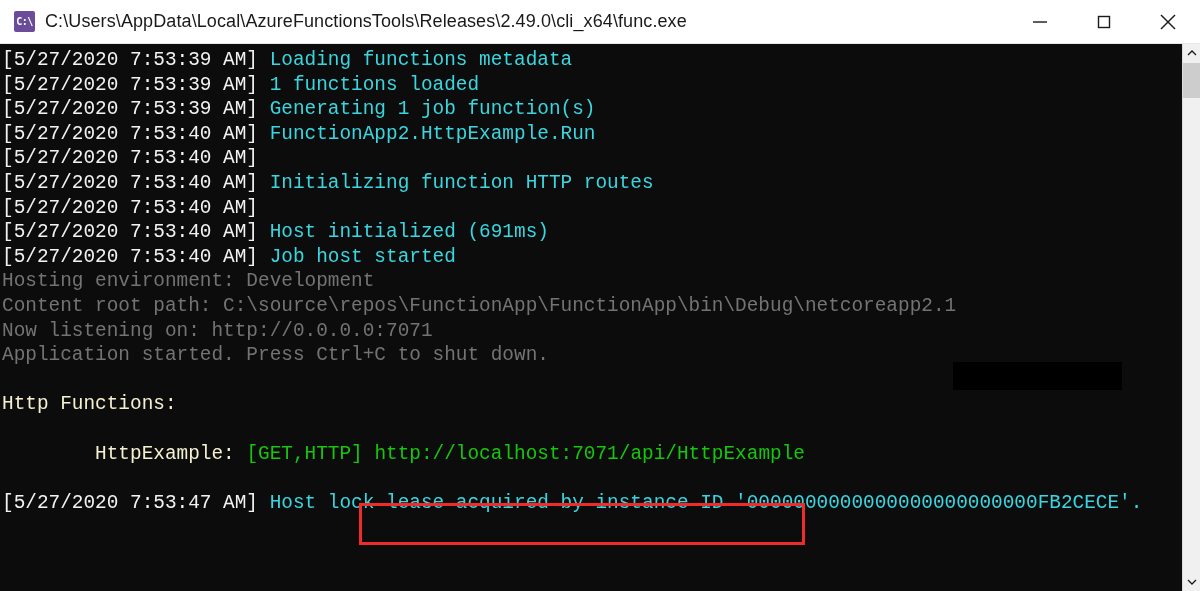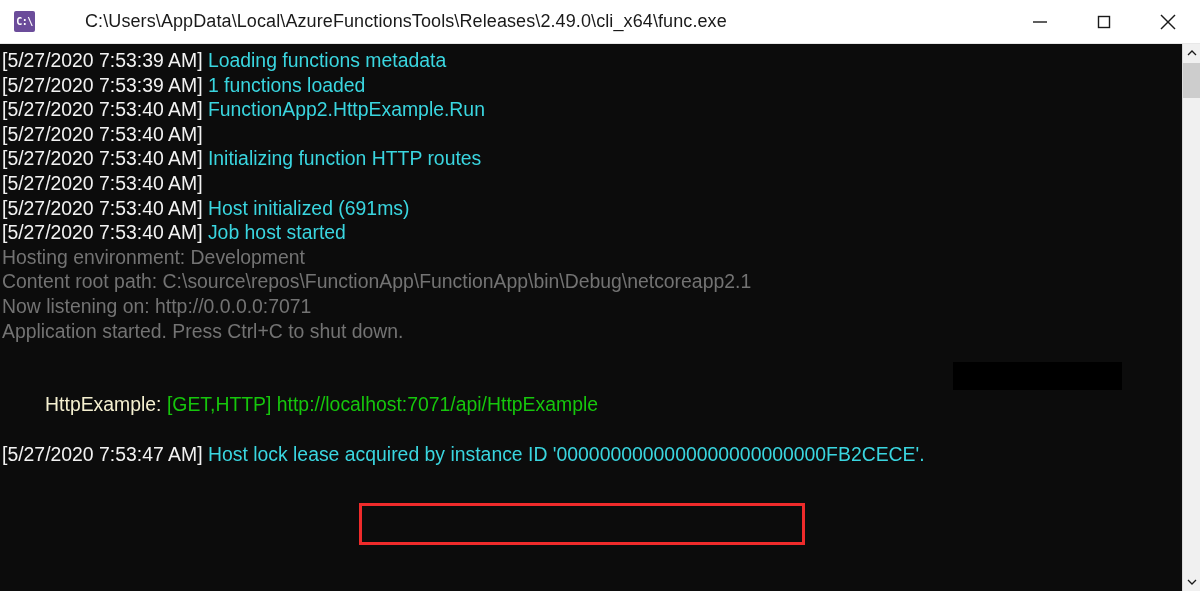--- a/index.html
+++ b/index.html
@@ -56,21 +56,20 @@
     line-height: 1;
     letter-spacing: -0.5px;
   }
   #title-text {
     font-size: 18px;
     color: #1a1a1a;
     white-space: nowrap;
     letter-spacing: 0.1px;
     flex: 1 1 auto;
     overflow: hidden;
-    margin-left: 40px;
   }
   .winbtn {
     width: 64px;
     height: 43px;
     flex: none;
     display: flex;
     align-items: center;
     justify-content: center;
     background: transparent;
   }
@@ -82,21 +81,21 @@
     top: 44px;
     left: 0;
     width: 1182px;
     height: 547px;
     background: #0c0c0c;
     overflow: hidden;
     box-sizing: border-box;
     padding: 4px 0 0 2px;
   }
   .line {
-    font-family: Liberation Sans, sans-serif;
+    font-family: Liberation Mono, monospace;
     font-size: 19.4px;
     line-height: 24.6px;
     height: 24.6px;
     white-space: pre;
     letter-spacing: 0px;
   }
   .ts   { color: #f2f2f2; }
   .cyan { color: #3ad6e0; }
   .white{ color: #737373; }
   .cream{ color: #f5f0d0; }
@@ -181,34 +180,36 @@
         <line x1="4" y1="4" x2="18" y2="18" stroke="#1a1a1a" stroke-width="1.4"></line>
         <line x1="18" y1="4" x2="4" y2="18" stroke="#1a1a1a" stroke-width="1.4"></line>
       </svg>
     </div>
   </div>
 
   <div id="console">
     <div id="log-lines">
         <div class="line"><span class="ts">[5/27/2020 7:53:39 AM]</span><span class="cyan"> Loading functions metadata</span></div>
         <div class="line"><span class="ts">[5/27/2020 7:53:39 AM]</span><span class="cyan"> 1 functions loaded</span></div>
+        <div class="line"><span class="ts">[5/27/2020 7:53:39 AM]</span><span class="cyan"> Generating 1 job function(s)</span></div>
         <div class="line"><span class="ts">[5/27/2020 7:53:40 AM]</span><span class="cyan"> FunctionApp2.HttpExample.Run</span></div>
         <div class="line"><span class="ts">[5/27/2020 7:53:40 AM]</span><span class="cyan"></span></div>
         <div class="line"><span class="ts">[5/27/2020 7:53:40 AM]</span><span class="cyan"> Initializing function HTTP routes</span></div>
         <div class="line"><span class="ts">[5/27/2020 7:53:40 AM]</span><span class="cyan"></span></div>
         <div class="line"><span class="ts">[5/27/2020 7:53:40 AM]</span><span class="cyan"> Host initialized (691ms)</span></div>
         <div class="line"><span class="ts">[5/27/2020 7:53:40 AM]</span><span class="cyan"> Job host started</span></div>
       </div>
     <div id="plain-lines">
         <div class="line white">Hosting environment: Development</div>
         <div class="line white">Content root path: C:\source\repos\FunctionApp\FunctionApp\bin\Debug\netcoreapp2.1</div>
         <div class="line white">Now listening on: http://0.0.0.0:7071</div>
         <div class="line white">Application started. Press Ctrl+C to shut down.</div>
       </div>
     <div class="blank"></div>
+    <div class="line cream">Http Functions:</div>
     <div class="blank"></div>
     <div class="line"><span class="cream">        </span><span class="cream">HttpExample:</span><span class="cream"> </span><span class="green">[GET,HTTP]</span><span class="cream"> </span><span class="green">http://localhost:7071/api/HttpExample</span></div>
     <div class="blank"></div>
     <div class="line"><span class="ts">[5/27/2020 7:53:47 AM]</span><span class="ts"> </span><span class="cyan">Host lock lease acquired by instance ID '0000000000000000000000000FB2CECE'.</span></div>
   </div>
 
   <div id="redaction"></div>
   <div id="url-highlight"></div>
 
   <div id="scrollbar">

